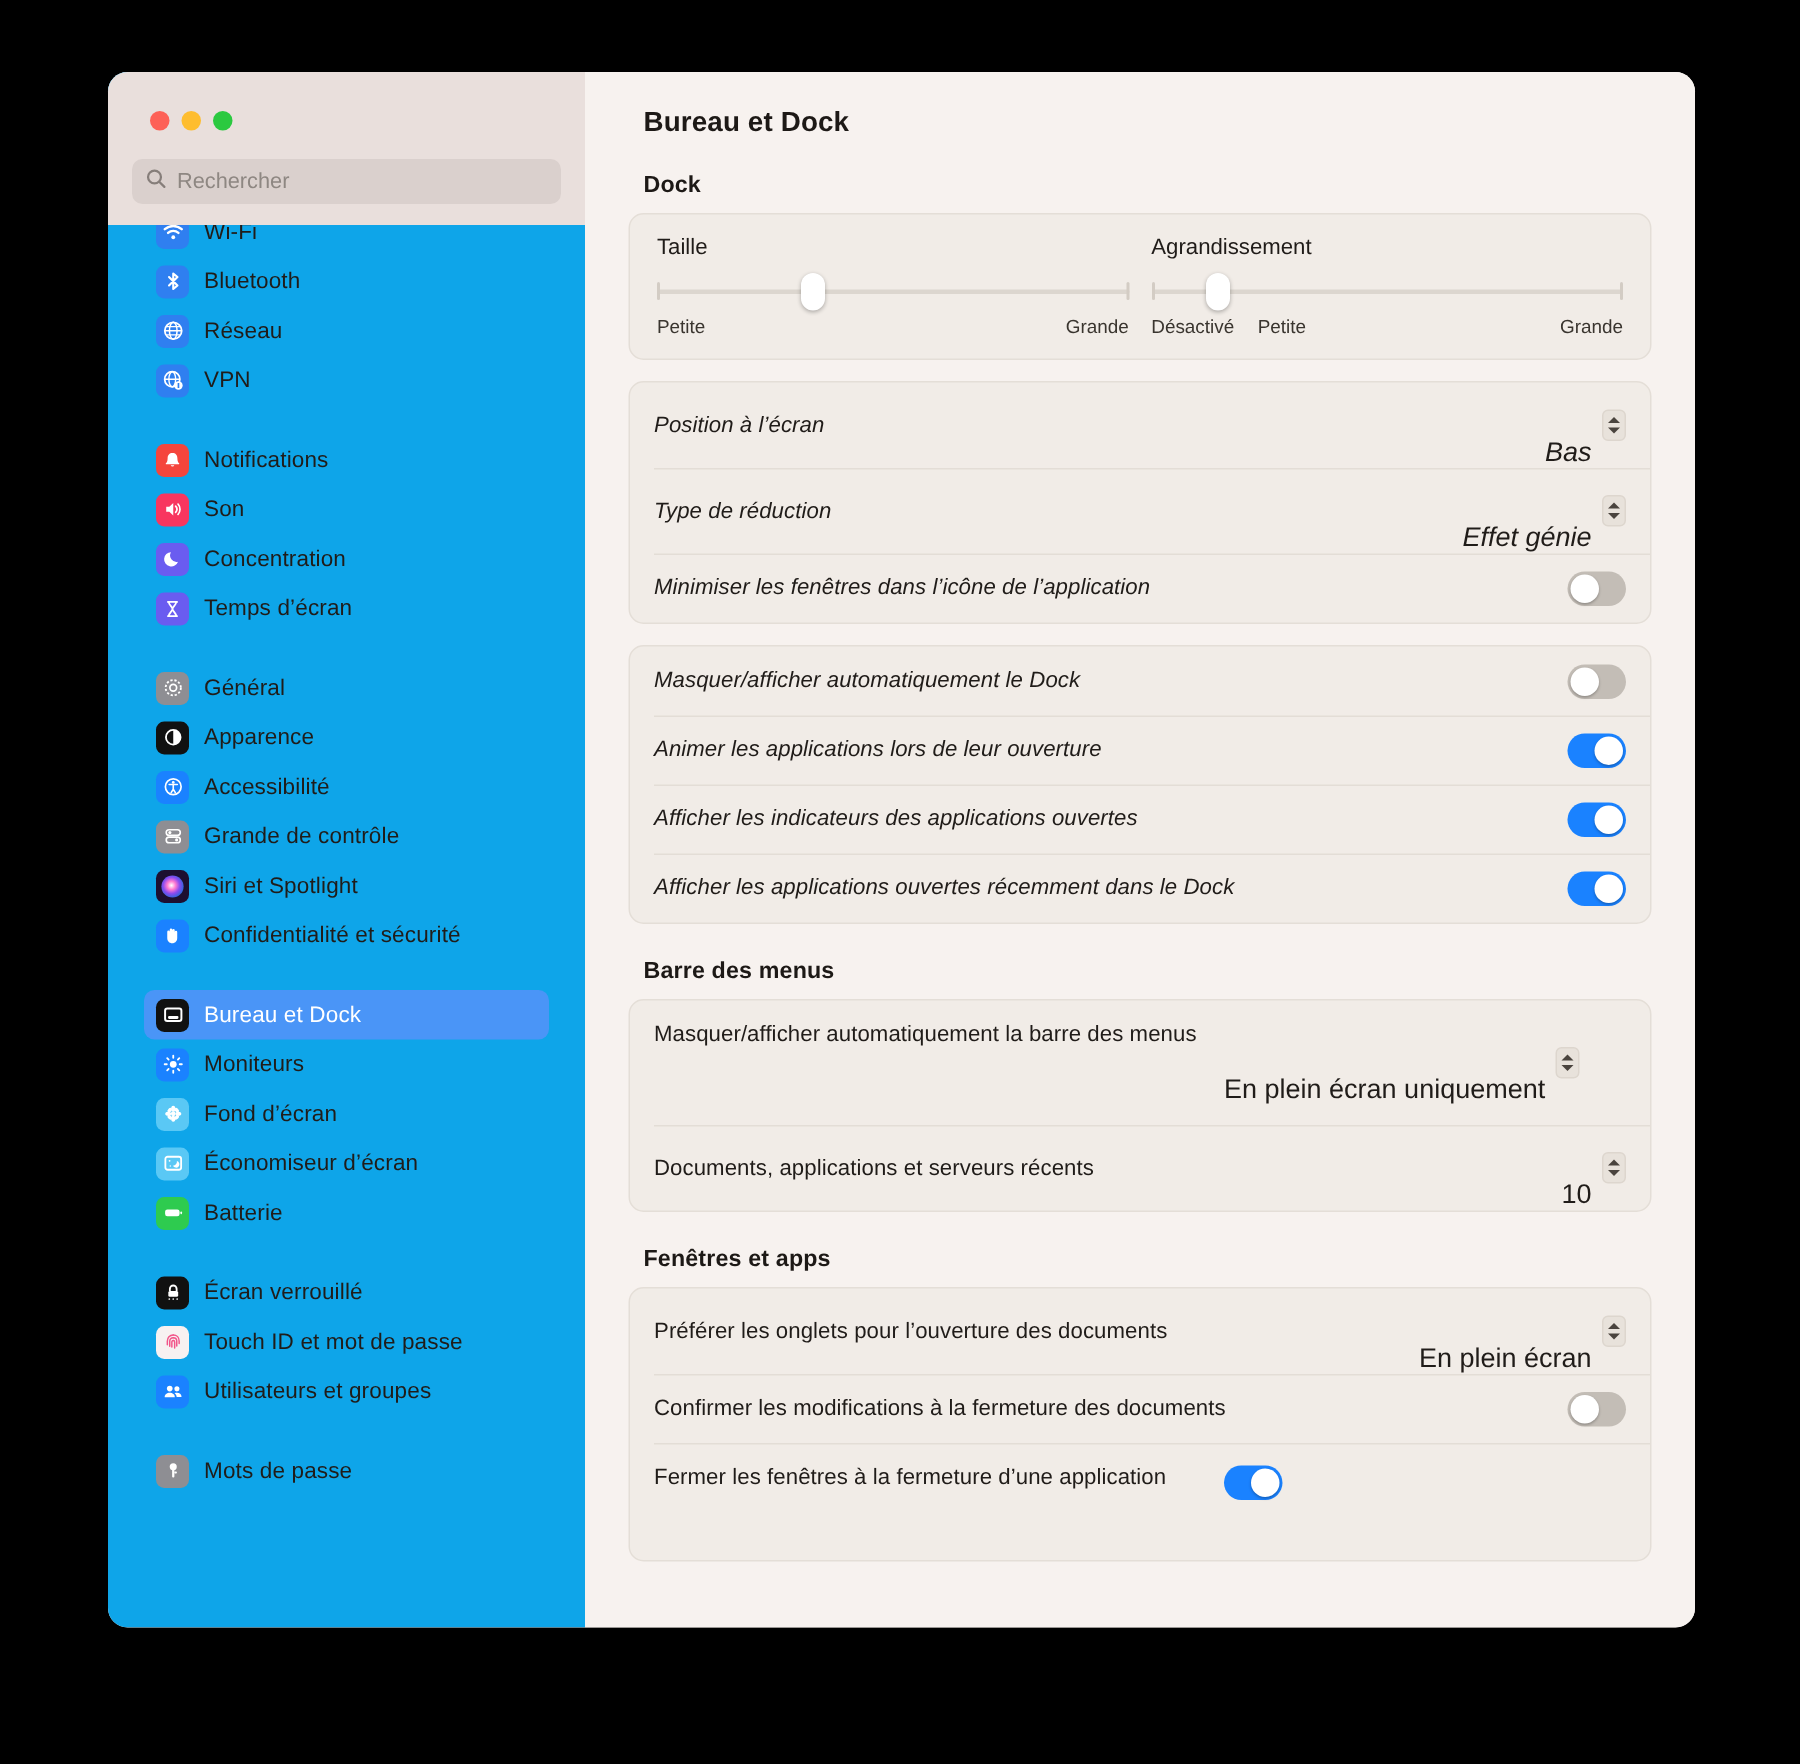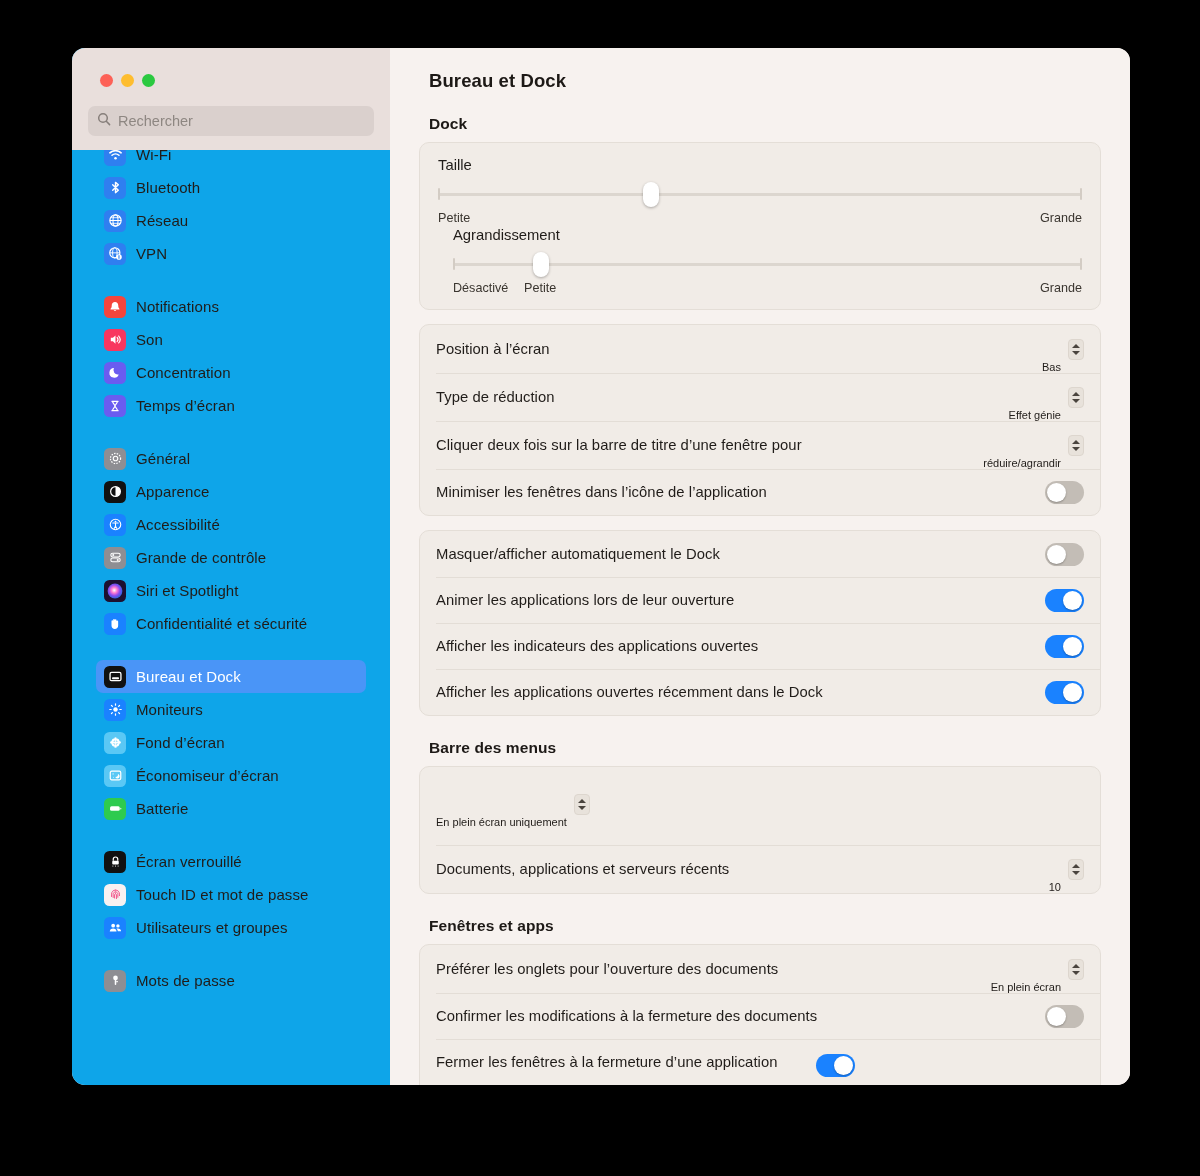--- a/index.html
+++ b/index.html
@@ -126,21 +126,21 @@
     font-weight: bold;
     color: #1d1916;
     padding: 23px 0 9px 10px;
     letter-spacing: .1px;
   }
   .card {
     background: #f1ece7;
     border: 1px solid #e4ded7;
     border-radius: 10px;
   }
-  .card + .card { margin-top: 14px; }
+  .card + .card { margin-top: 14px; font-style: italic; }
 
   .row {
     display: flex;
     align-items: center;
     min-height: 46px;
     padding: 0 16px;
     position: relative;
   }
   .row + .row::before {
     content: "";
@@ -167,21 +167,21 @@
 
   
   .popup {
     display: flex;
     align-items: center;
     gap: 7px;
     flex: 0 0 auto;
     cursor: default;
   }
   .popup-value {
-    font-size: 11px;
+    font-size: 18px;
     color: #201c19;
     white-space: nowrap;
     margin-top: 36px;
   }
   .stepper {
     width: 16px; height: 21px;
     border-radius: 4px;
     background: #e8e2db;
     border: 1px solid #ddd6ce;
     display: flex; flex-direction: column;
@@ -207,21 +207,21 @@
     top: 2px; left: 2px;
     width: 19px; height: 19px;
     border-radius: 50%;
     background: #fff;
     box-shadow: 0 1px 2px rgba(0,0,0,.28);
   }
   .toggle.on { background: #1a82ff; }
   .toggle.on .knob { left: 18px; }
 
   
-  .slider-card { display: flex; padding: 14px 18px 12px 18px; flex-direction: column; }
+  .slider-card { display: flex; padding: 14px 18px 12px 18px; }
   .slider-block { flex: 1 1 0; }
   .slider-block + .slider-block { margin-left: 15px; }
   .slider-title { font-size: 14.8px; color: #201c19; margin-bottom: 14px; }
   .track-wrap { position: relative; height: 14px; }
   .track {
     position: absolute; left: 0; right: 0; top: 6px;
     height: 3px; border-radius: 2px;
     background: #dcd6cf;
   }
   .tick {
@@ -601,30 +601,20 @@
         <span class="row-label">Type de réduction</span>
         <span class="popup">
           <span class="popup-value">Effet génie</span>
           <span class="stepper">
               <i class="chev up"></i>
               <i class="chev down"></i>
             </span>
         </span>
       </div>
       <div class="row">
-        <span class="row-label">Cliquer deux fois sur la barre de titre d’une fenêtre pour</span>
-        <span class="popup">
-          <span class="popup-value">réduire/agrandir</span>
-          <span class="stepper">
-              <i class="chev up"></i>
-              <i class="chev down"></i>
-            </span>
-        </span>
-      </div>
-      <div class="row">
         <span class="row-label">Minimiser les fenêtres dans l’icône de l’application</span>
         <span class="toggle">
             <span class="knob"></span>
           </span>
       </div>
     </div>
 
     <div class="card">
       <div class="row">
         <span class="row-label">Masquer/afficher automatiquement le Dock</span>
@@ -648,20 +638,21 @@
         <span class="row-label">Afficher les applications ouvertes récemment dans le Dock</span>
         <span class="toggle on">
             <span class="knob"></span>
           </span>
       </div>
     </div>
 
     <div class="section-head">Barre des menus</div>
     <div class="card">
       <div class="row multi">
+        <span class="row-label">Masquer/afficher automatiquement la barre des menus</span>
         <span class="popup">
           <span class="popup-value">En plein écran uniquement</span>
           <span class="stepper">
               <i class="chev up"></i>
               <i class="chev down"></i>
             </span>
         </span>
       </div>
       <div class="row">
         <span class="row-label">Documents, applications et serveurs récents</span>

